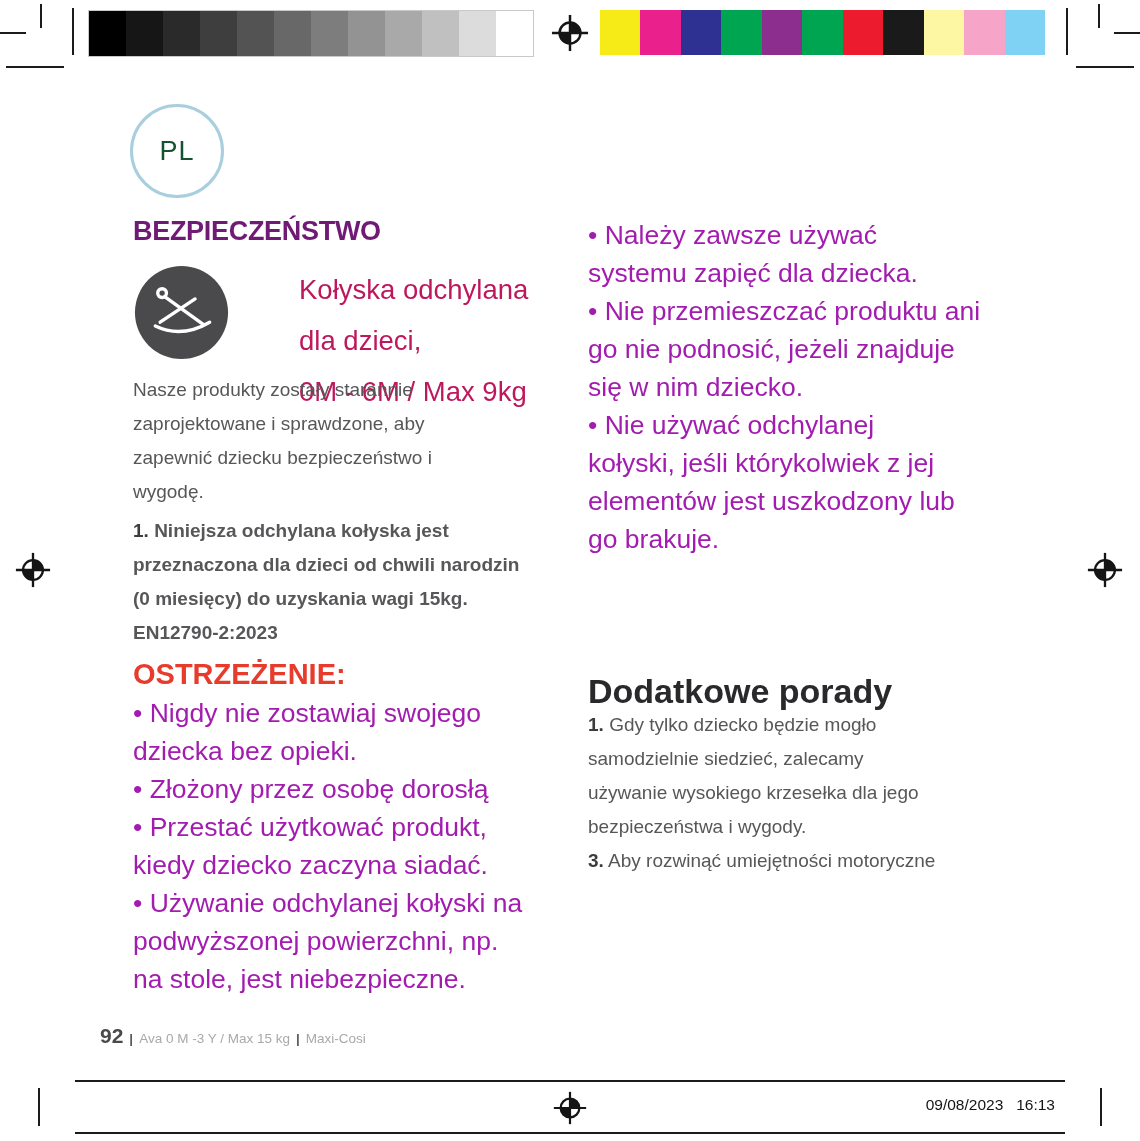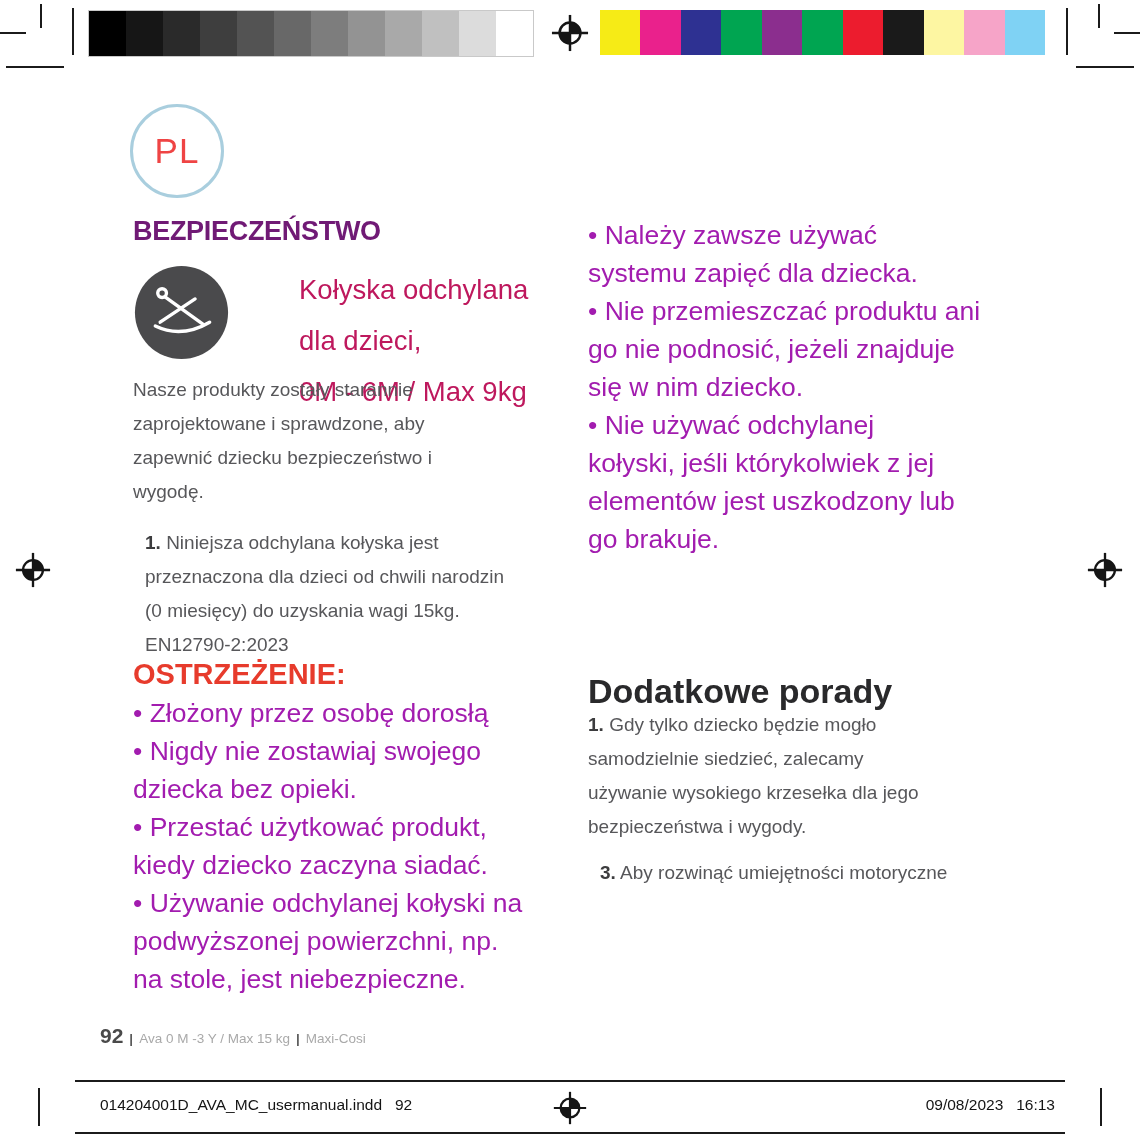--- a/index.html
+++ b/index.html
@@ -14,21 +14,21 @@
   #colorbar{left:600px;width:445px;}
   .swatch{flex:1 1 auto;height:100%;}
 
   
   .target line,.target circle{stroke:#151515;stroke-width:2.6;fill:none;}
   .target .fill{fill:#151515;stroke:none;}
 
   
   #pl-badge{left:130px;top:104px;width:88px;height:88px;border:3px solid var(--badge-blue,#a9cede);
             border-radius:50%;display:flex;align-items:center;justify-content:center;
-            color:#ef4444;font-size:35px;letter-spacing:1px;}
+            color:#14532d;font-size:27px;letter-spacing:1px;}
 
   
   .h-main{font-size:27px;font-weight:700;color:#701a75;letter-spacing:-0.3px;}
   .big{font-size:26.5px;line-height:38px;color:#a21caf;white-space:pre-line;}
   .small{font-size:19px;line-height:34px;color:#57575a;white-space:pre-line;}
   .small b{color:#3c3c3e;}
   #warning-title{font-size:29px;font-weight:700;color:var(--warning-red,#e73b2c);}
   #product-title{font-size:27.5px;line-height:51px;color:#be185d;white-space:pre-line;margin-left:46px;}
   #advice-title{font-size:34px;font-weight:700;color:#29292b;}
 
@@ -129,31 +129,31 @@
 
   <div id="product-title" class="abs" style="left:253px;top:264px;">Kołyska odchylana
 dla dzieci,
 0M - 6M / Max 9kg</div>
 
   <div class="abs small" style="left:133px;top:373px;">Nasze produkty zostały starannie
 zaprojektowane i sprawdzone, aby
 zapewnić dziecku bezpieczeństwo i
 wygodę.</div>
 
-  <p class="abs small" style="left:133px;top:514px;margin:12px;"><b>1.</b><span> Niniejsza odchylana kołyska jest
+  <p class="abs small" style="left:133px;top:514px;margin:0;font-weight:bold;"><b>1.</b><span> Niniejsza odchylana kołyska jest
 przeznaczona dla dzieci od chwili narodzin
 (0 miesięcy) do uzyskania wagi 15kg.
 EN12790-2:2023</span></p>
 
   <div id="warning-title" class="abs" style="left:133px;top:658px;">OSTRZEŻENIE:</div>
 
   <div class="abs" style="left:133px;top:694px;">
-    <div class="big">• Złożony przez osobę dorosłą</div>
     <div class="big">• Nigdy nie zostawiaj swojego
 dziecka bez opieki.</div>
+    <div class="big">• Złożony przez osobę dorosłą</div>
     <div class="big">• Przestać użytkować produkt,
 kiedy dziecko zaczyna siadać.</div>
     <div class="big">• Używanie odchylanej kołyski na
 podwyższonej powierzchni, np.
 na stole, jest niebezpieczne.</div>
   </div>
 
   <div class="abs" style="left:588px;top:216px;">
     <div class="big">• Należy zawsze używać
 systemu zapięć dla dziecka.</div>
@@ -166,28 +166,27 @@
 go brakuje.</div>
   </div>
 
   <div id="advice-title" class="abs" style="left:588px;top:672px;">Dodatkowe porady</div>
 
   <div class="abs" style="left:588px;top:708px;">
     <p class="small" style="margin:0;"><b>1.</b><span> Gdy tylko dziecko będzie mogło
 samodzielnie siedzieć, zalecamy
 używanie wysokiego krzesełka dla jego
 bezpieczeństwa i wygody.</span></p>
-    <p class="small" style="margin:12px;"><b>3.</b><span> Aby rozwinąć umiejętności motoryczne</span></p>
+    <p class="small" style="margin:0;"><b>3.</b><span> Aby rozwinąć umiejętności motoryczne</span></p>
   </div>
 
   <div id="footer-line" class="abs">
     <span class="pg">92</span><span class="sep">|</span><span>Ava  0 M -3 Y / Max 15 kg</span><span class="sep">|</span><span>Maxi-Cosi</span>
   </div>
 
   <div class="mark" style="left:75px;top:1080px;width:990px;height:2px;"></div>
   <div class="mark" style="left:75px;top:1132px;width:990px;height:2px;"></div>
   <div class="mark" style="left:38px;top:1088px;width:2px;height:38px;"></div>
   <div class="mark" style="left:1100px;top:1088px;width:2px;height:38px;"></div>
 
-  <div class="abs slugtext" style="left:100px;top:1096px;">014204001D_AVA_MC_usermanual.indd   92</div>
   <div class="abs slugtext" style="right:85px;top:1096px;">09/08/2023   16:13</div>
 
 </div>
 
 </body></html>

